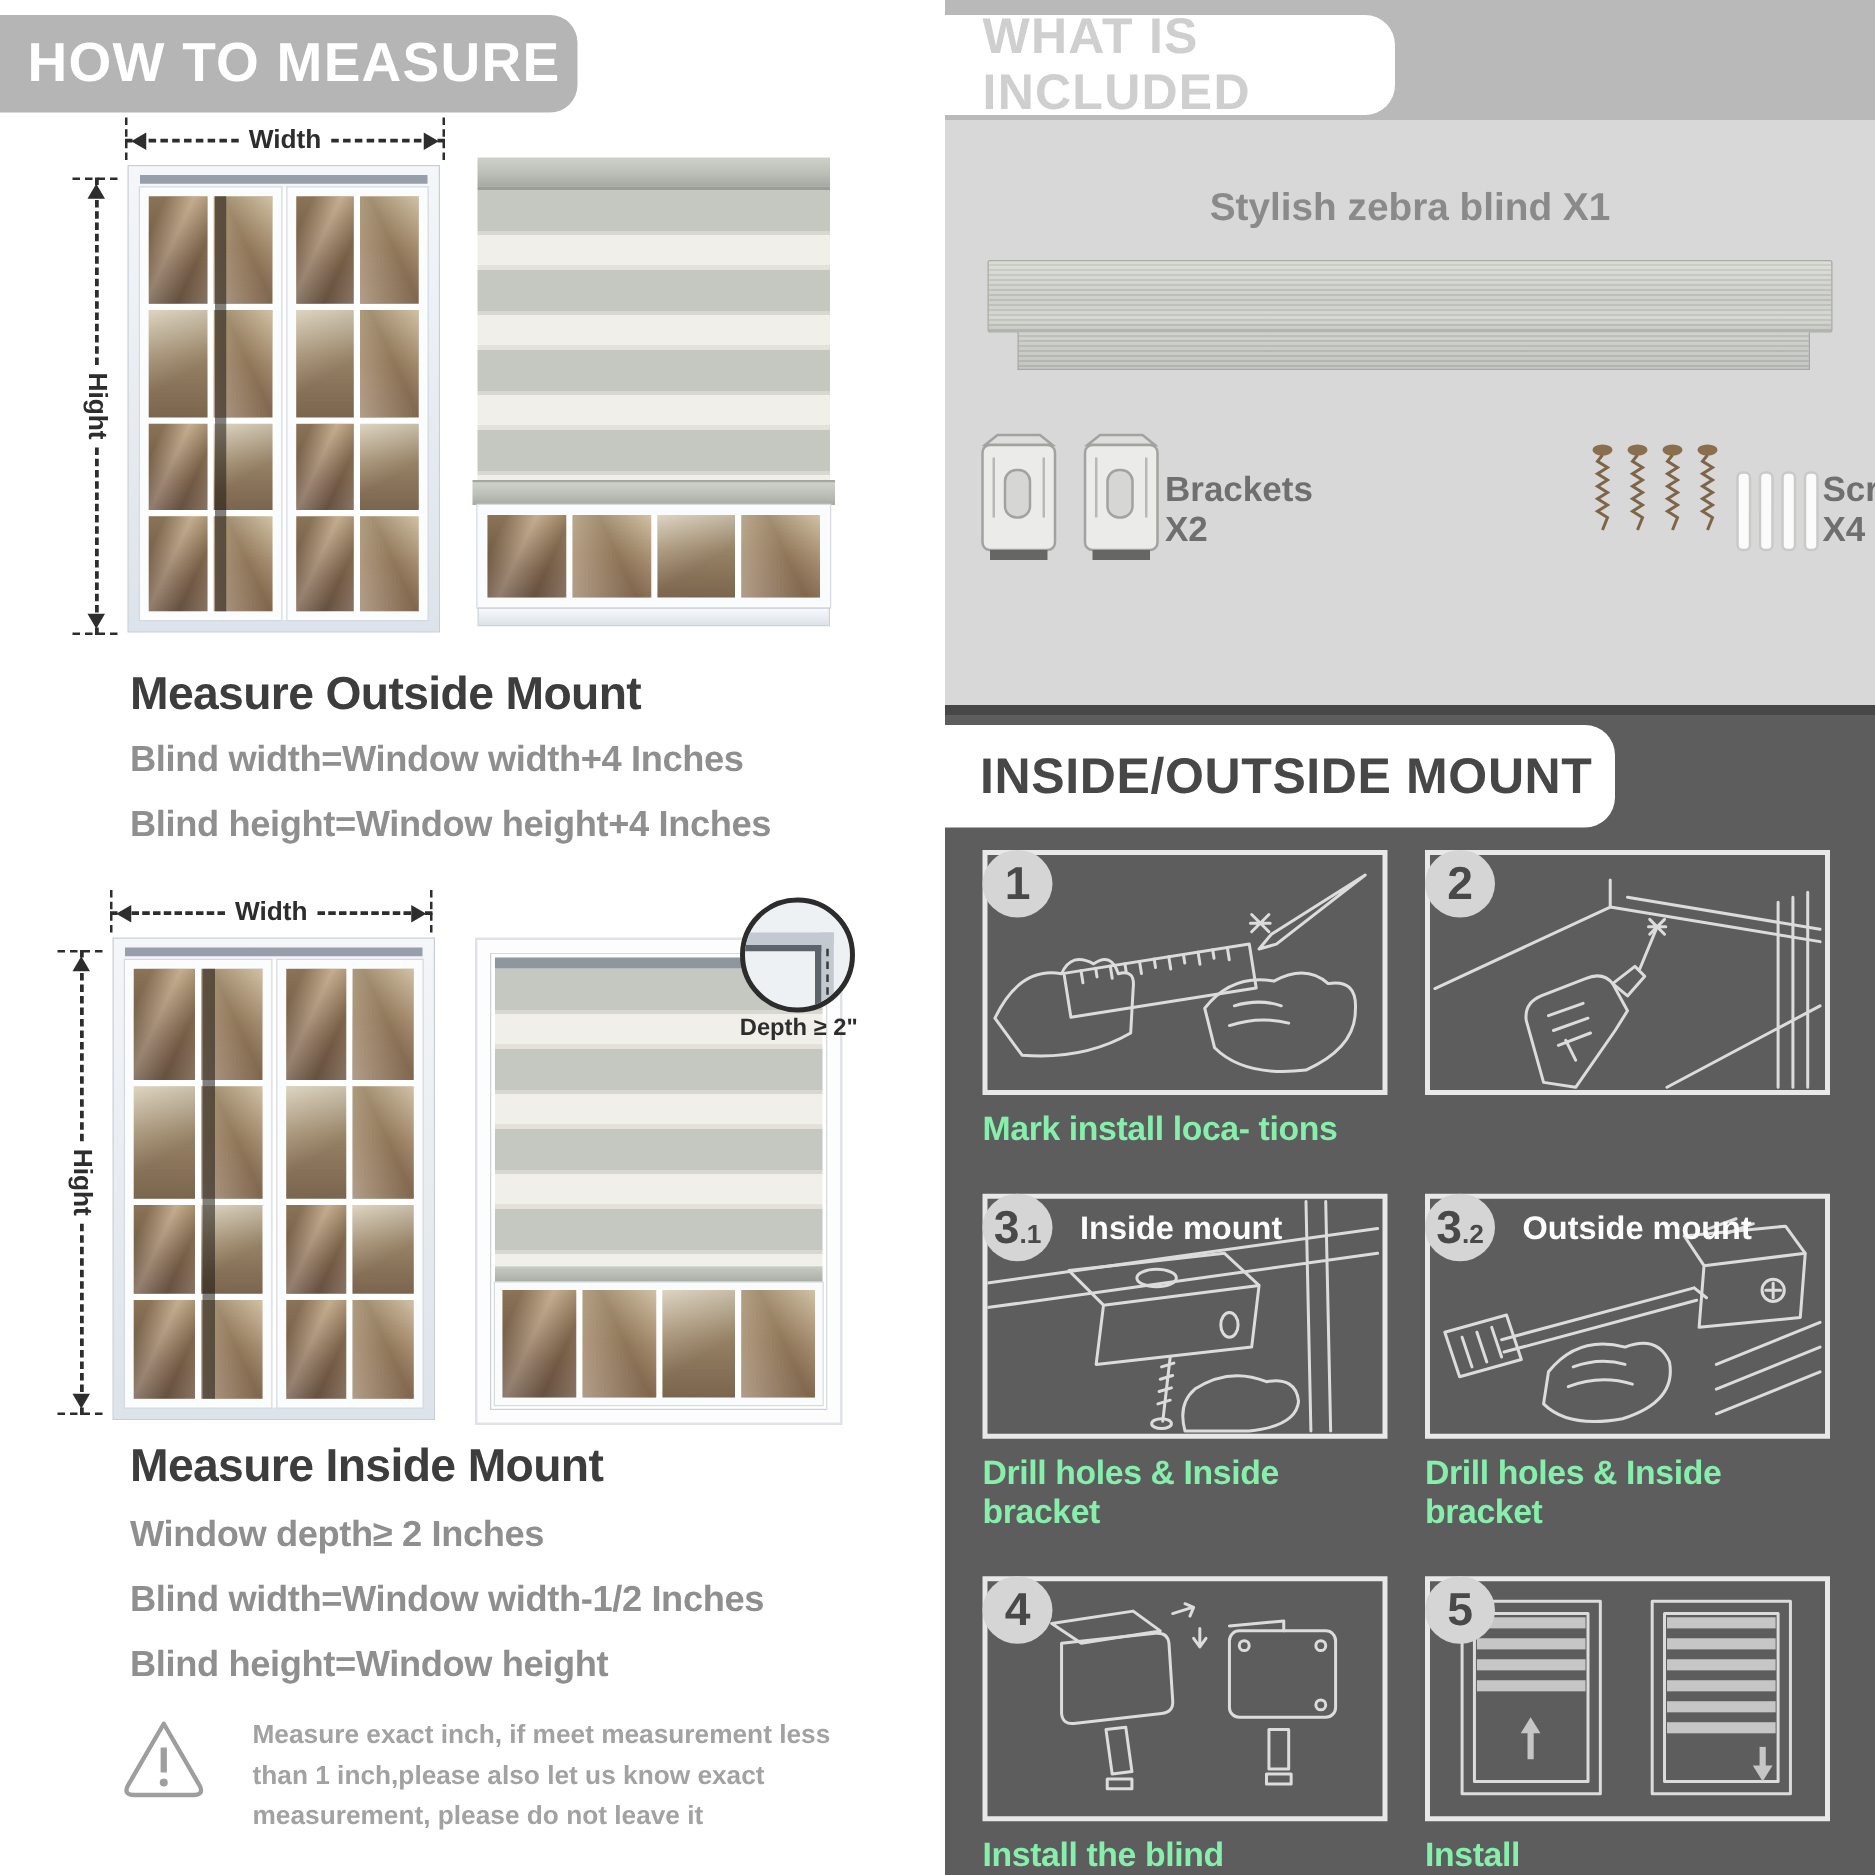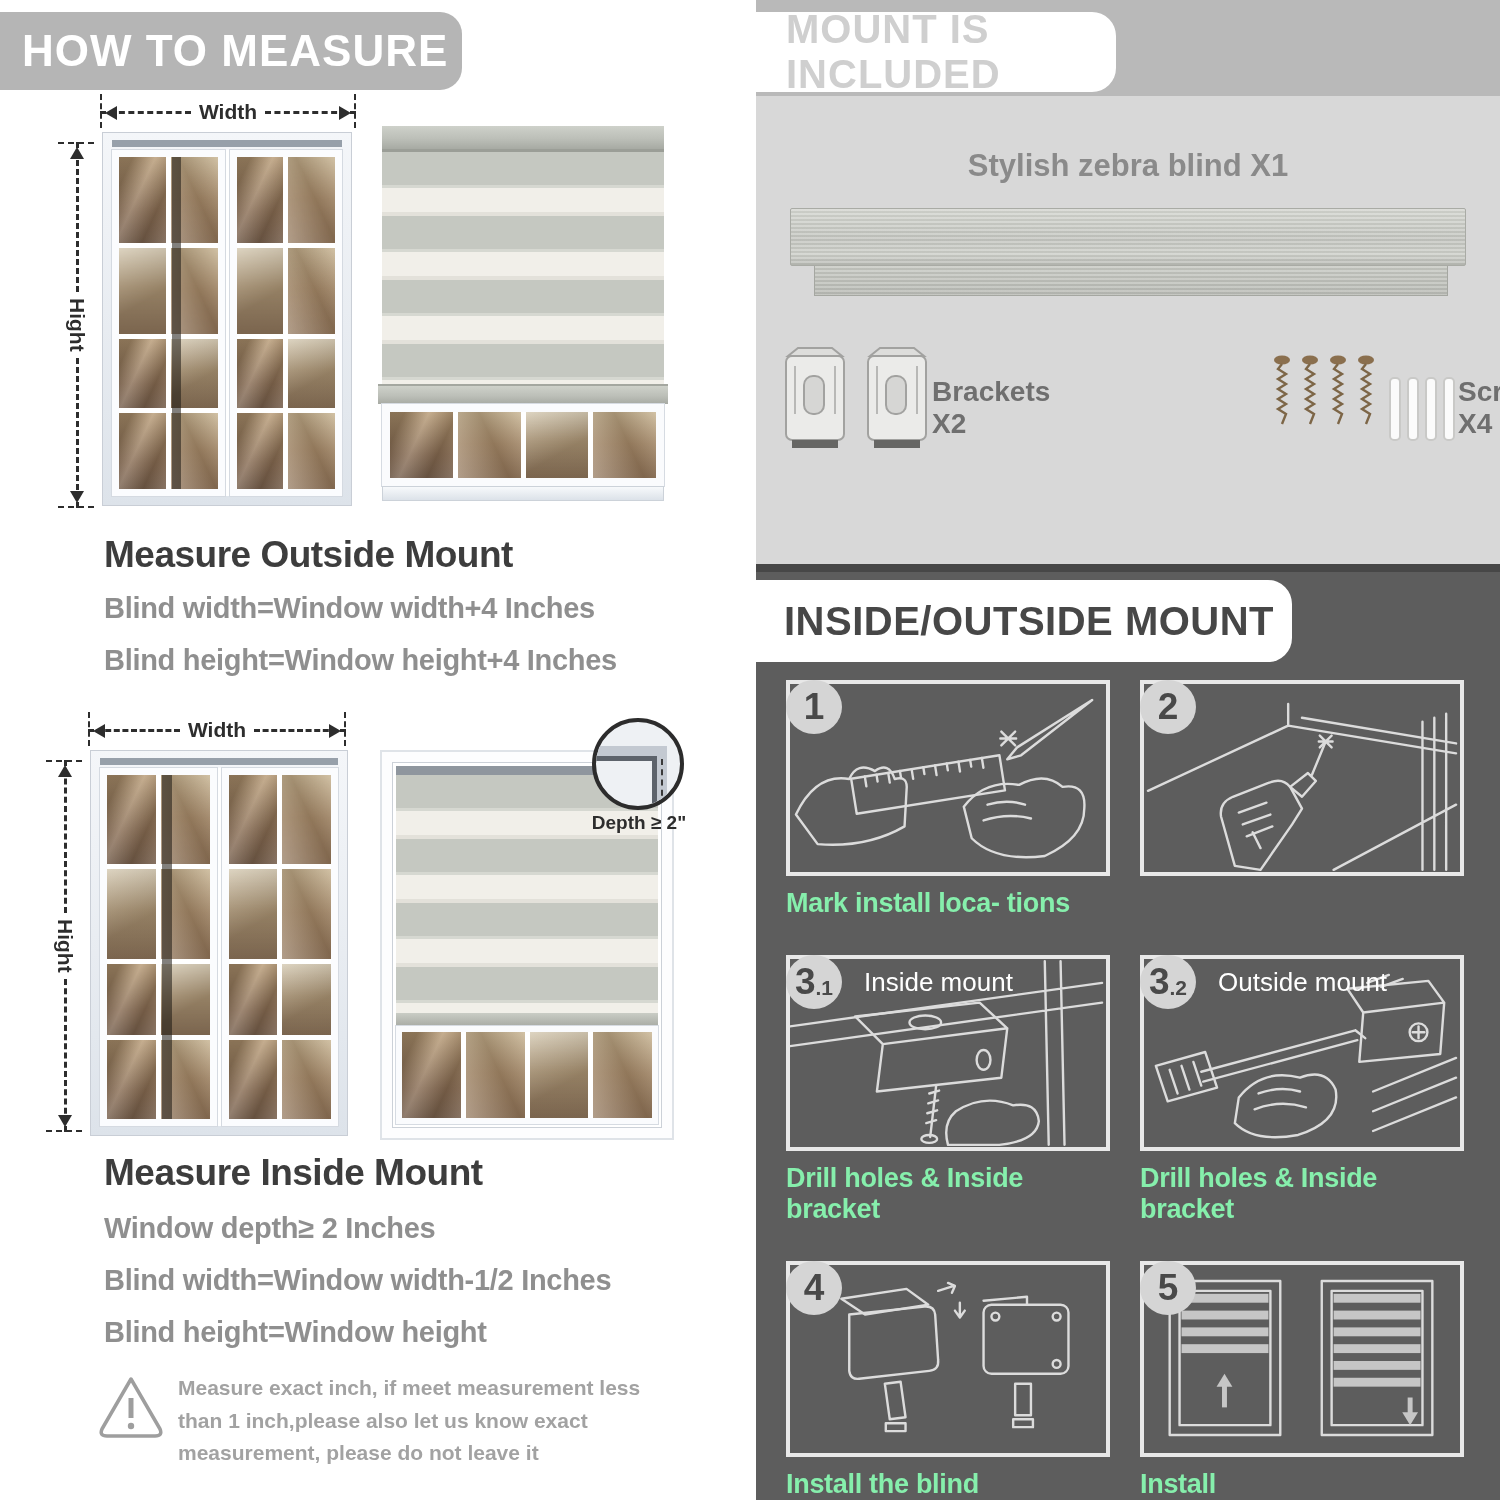--- a/index.html
+++ b/index.html
@@ -82,21 +82,21 @@
   .depthcircle { position:absolute; width:92px; height:92px; border-radius:50%;
     border:4px solid #2c2c2c; background:#eef1f4; overflow:hidden; }
   .depthcircle .hband { position:absolute; left:0; right:16%; top:28%; height:13%; background:#c3c9d1; }
   .depthcircle .vband { position:absolute; right:16%; top:28%; width:13%; bottom:0; background:#c3c9d1; }
   .depthcircle .hline { position:absolute; left:0; right:27%; top:41%; height:5px; background:#5d636b; }
   .depthcircle .vline { position:absolute; right:27%; top:41%; width:5px; bottom:0; background:#5d636b; }
   .depthcircle .dash  { position:absolute; right:20%; top:44%; bottom:0; border-left:2px dashed #3a3a3a; }
   .depthlbl { position:absolute; font-size:19px; font-weight:bold; color:#2d2d2d; text-align:center; }
 
   
-  .warnrow { position:absolute; left:96px; top:1372px; display:flex; gap:12px; }
+  .warnrow { position:absolute; left:96px; top:1372px; display:flex; gap:36px; }
   .warntext { width:472px; font-size:21px; font-weight:bold; color:#a2a2a2; line-height:1.55; }
 
   
   .rpanel { position:absolute; left:756px; top:0; width:744px; height:1500px; }
   .inc-top { position:absolute; left:0; top:0; width:744px; height:96px; background:#b9b9b9; }
   .inc-header { position:absolute; left:0; top:12px; width:360px; height:80px; background:#ffffff;
     border-radius:0 24px 24px 0; color:#cfcfcf; font-size:40px; font-weight:bold;
     display:flex; align-items:center; padding-left:30px; letter-spacing:1px; }
   .inc-body { position:absolute; left:0; top:96px; width:744px; height:468px; background:#d8d8d8; }
   .inc-label { position:absolute; left:0; right:0; top:52px; text-align:center;
@@ -119,21 +119,21 @@
     border-radius:0 24px 24px 0; color:#474747; font-size:40px; font-weight:bold;
     display:flex; align-items:center; padding-left:28px; letter-spacing:0.5px; }
   .steps { position:absolute; left:30px; top:108px; width:678px;
     display:grid; grid-template-columns:1fr 1fr; column-gap:30px; row-gap:36px; }
   .step { display:flex; flex-direction:column; }
   .tile { position:relative; height:196px; border:4px solid #e8e8e8; background:#5d5d5d; }
   .badge { position:absolute; top:-4px; left:-4px; min-width:56px; height:54px; padding:0 6px;
     background:#d5d5d5; border-radius:50%; display:flex; align-items:center; justify-content:center;
     color:#494949; font-size:37px; font-weight:bold; z-index:2; }
   .badge .sub { font-size:21px; margin-top:12px; }
-  .tile-title { position:absolute; top:8px; left:74px; color:#ffffff; font-size:26px; font-weight:normal; z-index:2; }
+  .tile-title { position:absolute; top:8px; left:74px; color:#ffffff; font-size:26px; font-weight:bold; z-index:2; }
   .caption { margin-top:12px; color:#86efac; font-size:27px; font-weight:bold; letter-spacing:-0.3px; }
   .ill { position:absolute; inset:0; width:100%; height:100%; }
   .ill * { vector-effect:non-scaling-stroke; }
   .ln-art { stroke:#dcdcdc; stroke-width:2.4; fill:none; stroke-linecap:round; stroke-linejoin:round; }
   .fill-art { fill:#c6c6c6; stroke:none; }
 </style>
 </head>
 <body>
 
 <div class="stage">
@@ -273,21 +273,21 @@
       <line x1="35" y1="26" x2="35" y2="46" stroke="#9e9e9e" stroke-width="5"></line>
       <circle cx="35" cy="54" r="3.2" fill="#9e9e9e"></circle>
     </svg>
     <div class="warntext">Measure exact inch, if meet measurement less than 1 inch,please also let us know exact measurement, please do not leave it</div>
   </div>
 
   <div class="rpanel">
 
     <div class="inc-top"></div>
     <div class="inc-header">
-      <span>MOUNT IS INCLUDED</span>
+      <span>WHAT IS INCLUDED</span>
     </div>
 
     <div class="inc-body">
       <div class="inc-label">Stylish zebra blind X1</div>
       <div class="rail1"></div>
       <div class="rail2"></div>
 
       <div class="acc-group" style="left:24px; width:224px;">
         <div class="acc-icon">
           <svg width="152" height="122" viewBox="0 0 152 122">

